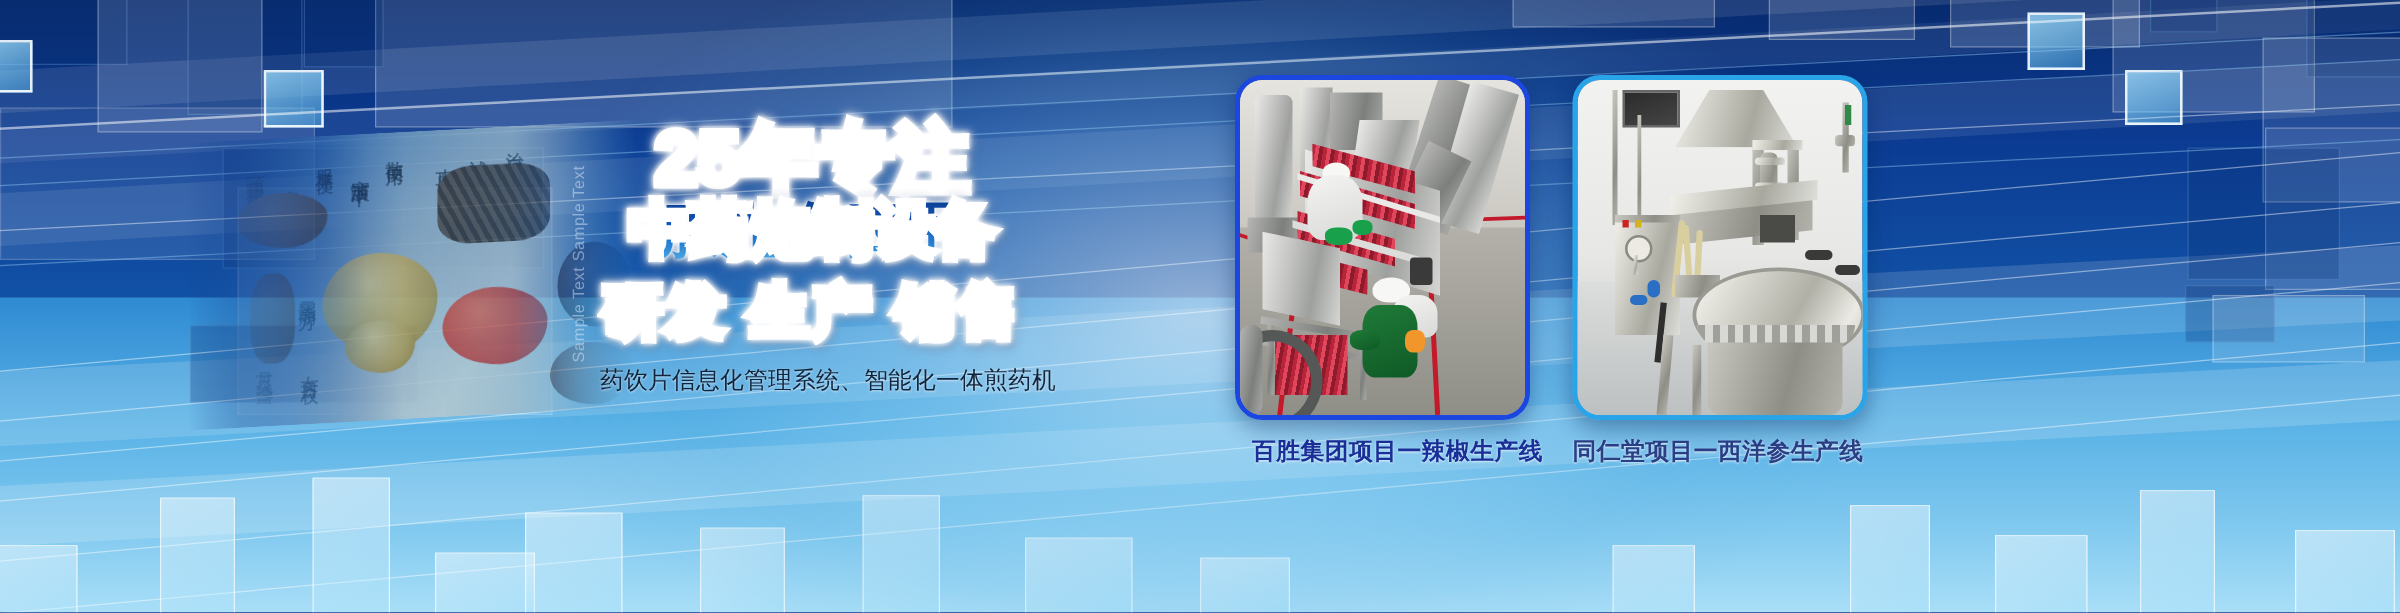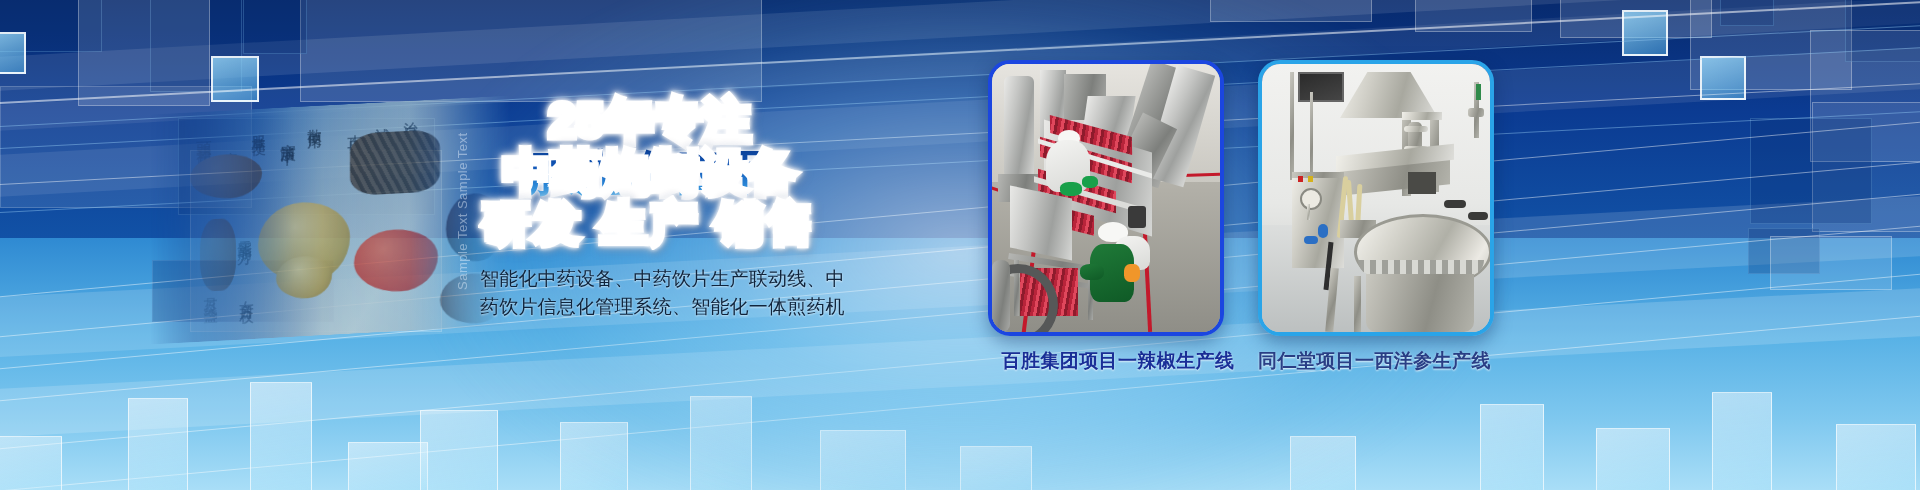--- a/index.html
+++ b/index.html
@@ -68,23 +68,23 @@
     background:linear-gradient(180deg,#0b3f94 0%,#1257b8 38%,#2a86d6 74%,#55aee4 100%);
     -webkit-background-clip:text;background-clip:text;color:transparent;
     -webkit-text-stroke:0px;
     filter:drop-shadow(0 0 2px #fff) drop-shadow(0 0 4px #fff) drop-shadow(1px 2px 2px rgba(4,38,92,.40));
     position:relative;
   }
   .hl::before{
     content:attr(data-txt);position:absolute;left:0;right:0;top:0;z-index:-1;
     color:#fff;-webkit-text-stroke:7px #fff;
   }
-  .hl1{font-size:48px;}
+  .hl1{font-size:60px;}
   .hl2{font-size:48px;margin-top:2px;}
-  .hl3{font-size:46px;margin-top:2px;letter-spacing:4px;}
+  .hl3{font-size:46px;margin-top:16px;letter-spacing:4px;}
   .slogan{
     margin-top:5px;font-size:17.5px;font-weight:700;letter-spacing:.3px;white-space:nowrap;
     color:#0e56ad;
     text-shadow:
       -2px 0 2px #fff,2px 0 2px #fff,0 -2px 2px #fff,0 2px 2px #fff,
       0 0 6px #fff,0 0 9px rgba(255,255,255,.9);
   }
   .desc{
     margin-top:17px;font-size:19px;line-height:1.5;color:#10243c;letter-spacing:.2px;
     text-shadow:0 1px 2px rgba(255,255,255,.65);
@@ -236,21 +236,20 @@
     <div class="blueveil"></div>
   </div>
 
   <div class="sample-text">Sample Text  Sample Text</div>
 
   <div class="copy">
     <div class="hl hl1" data-txt="25年专注">25年专注</div>
     <div class="hl hl2" data-txt="中药炮制设备">服光血四甲</div>
     <div class="hl hl3" data-txt="研发 生产 销售">研发 生产 销售</div>
     <div class="desc">
-      <div>智能化中药设备、中药饮片生产联动线、中</div>
       <div>药饮片信息化管理系统、智能化一体煎药机</div>
     </div>
   </div>
 
   <div class="card" style="left:988px;top:60px;width:260px;">
     <div class="frame b1" style="width:228px;height:268px;">
       <div class="photo">
         <div class="p1-bg"></div>
         <div class="p1-wall"></div>
         <div class="p1-floor"></div>

